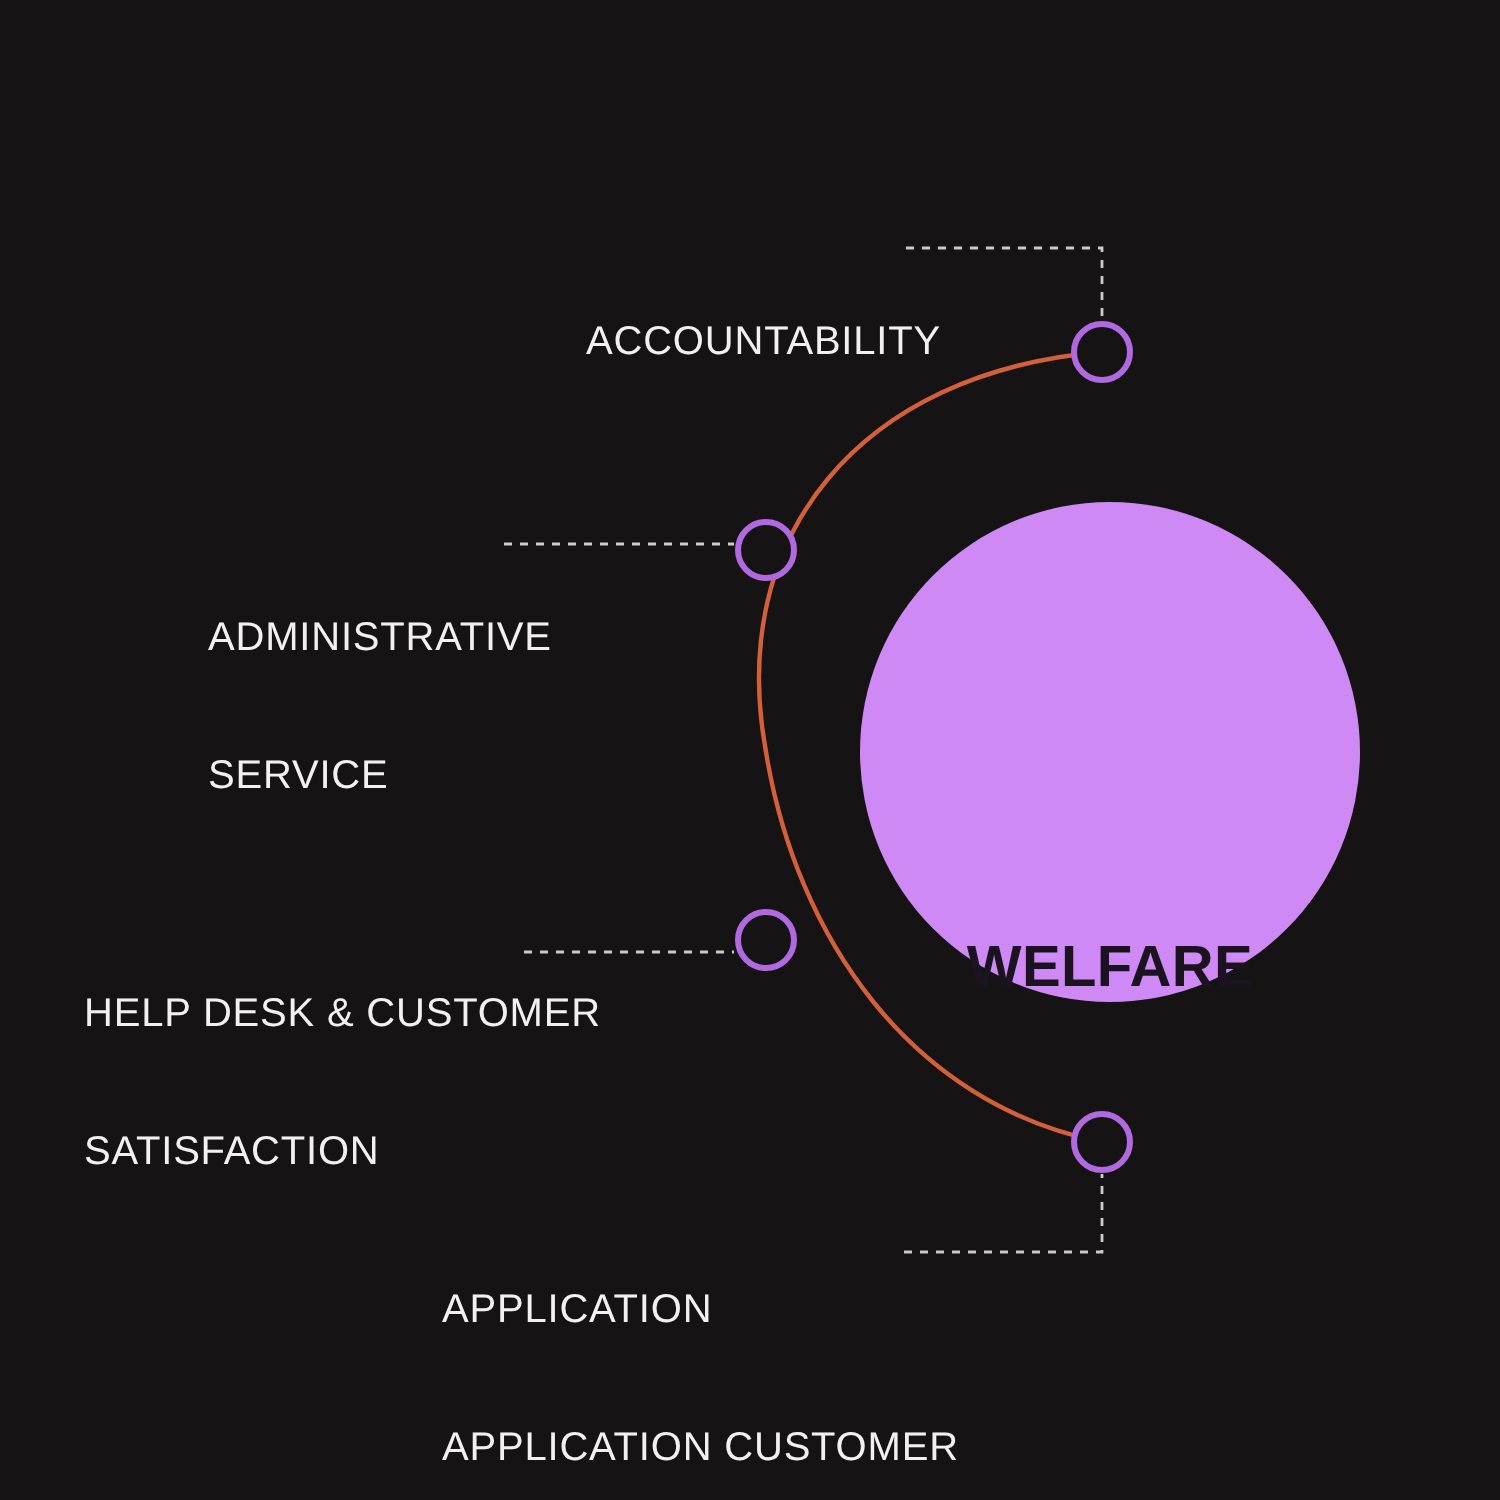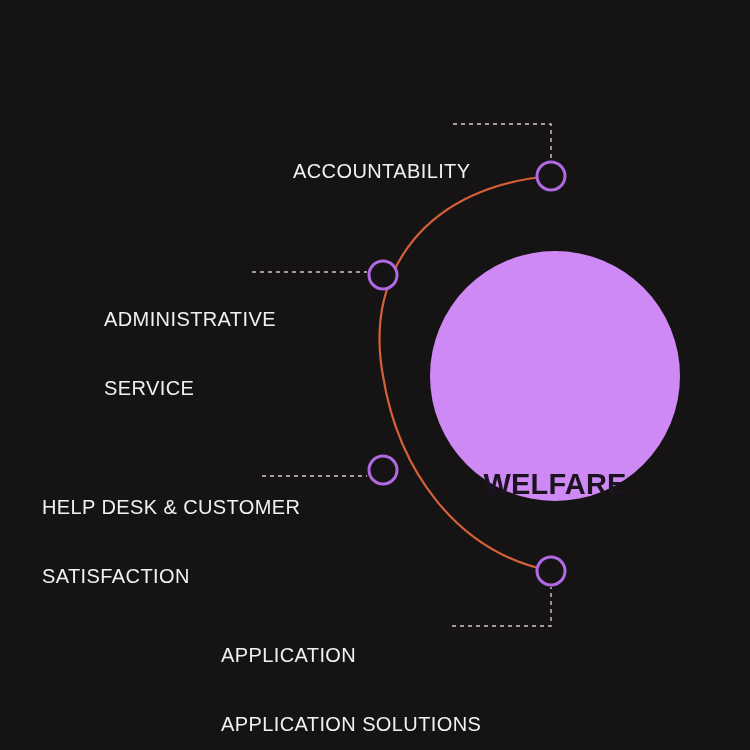--- a/index.html
+++ b/index.html
@@ -91,16 +91,16 @@
     <div>SATISFACTION</div>
   </div>
 
   <div class="label" style="left:104px; top:262px;">
     <div>ADMINISTRATIVE</div>
     <div>SERVICE</div>
   </div>
 
   <div class="label" style="left:221px; top:598px;">
     <div>APPLICATION</div>
-    <div>APPLICATION SOLUTIONS</div>
+    <div>APPLICATION CUSTOMER</div>
   </div>
 
 </div>
 
 </body></html>

